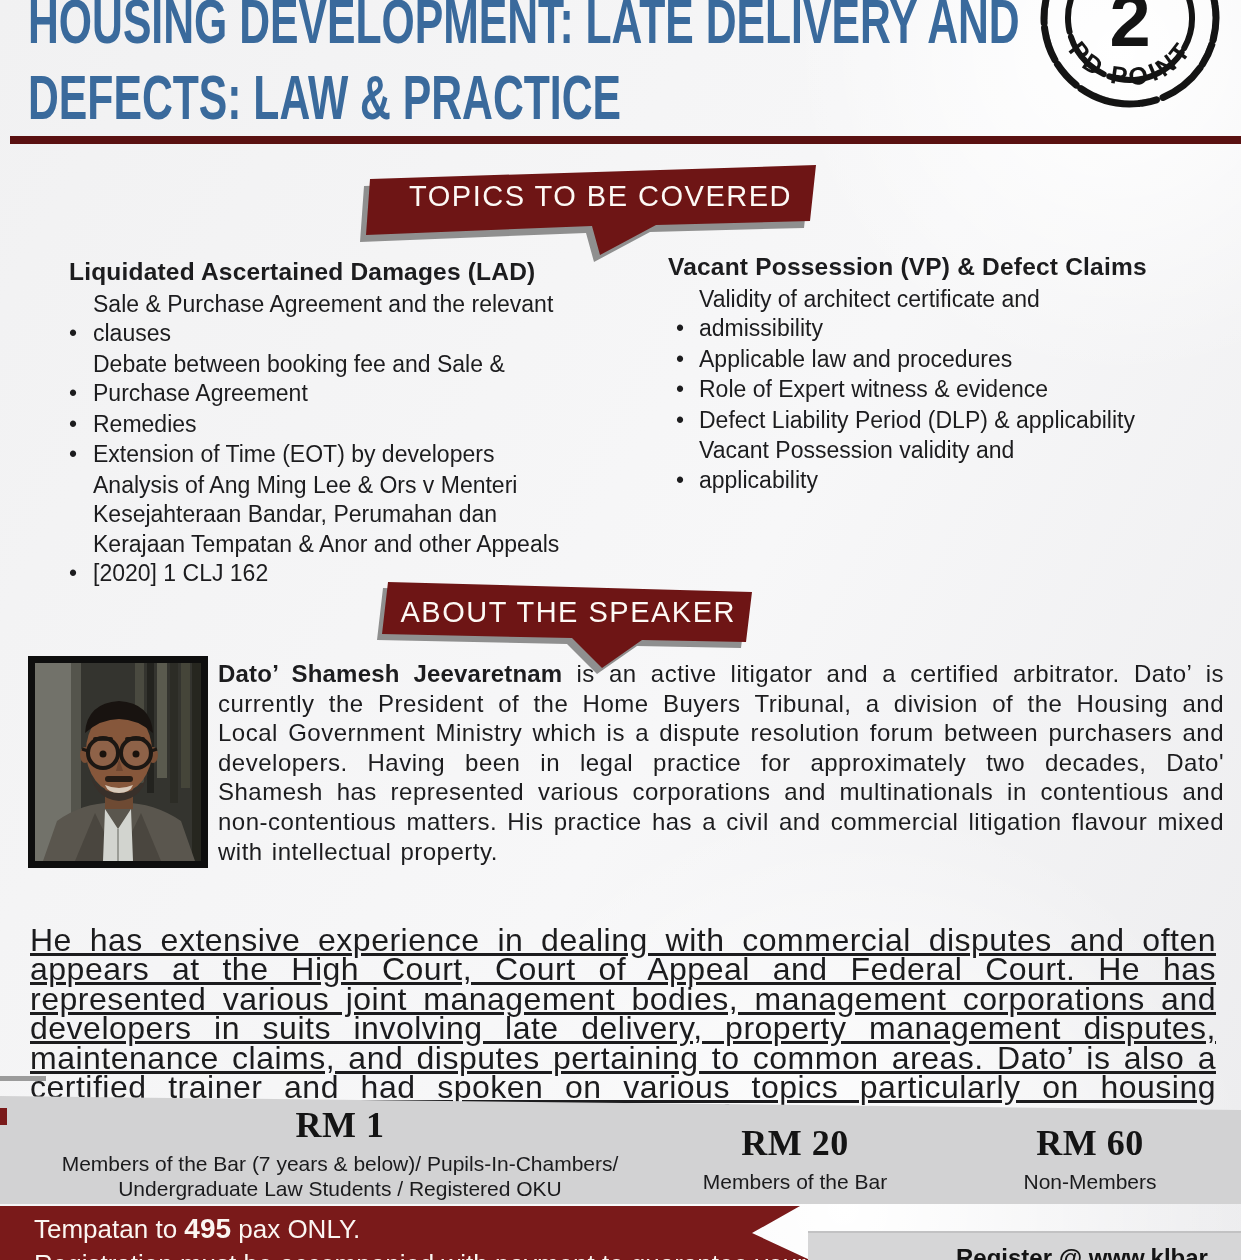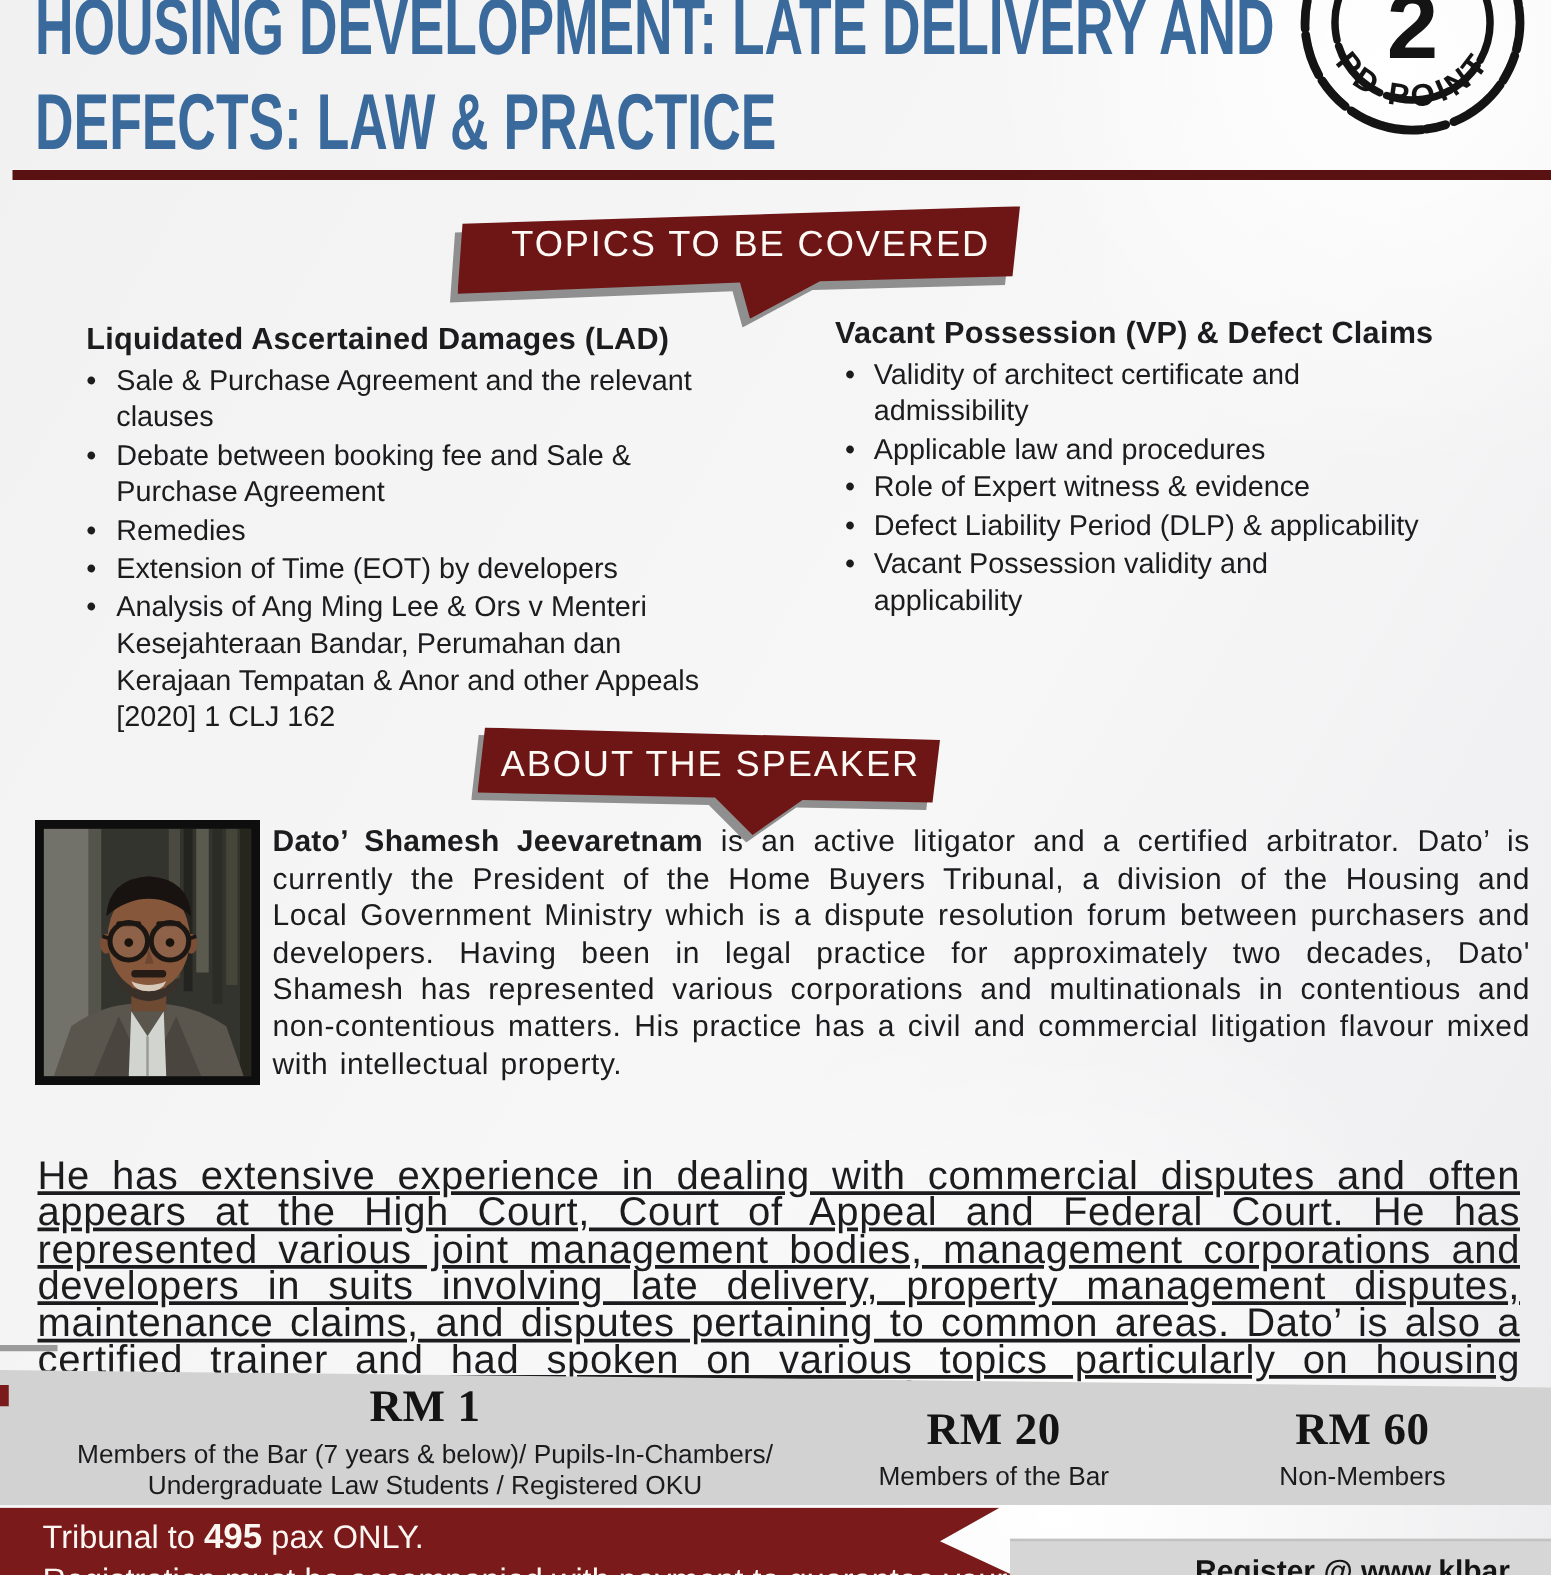--- a/index.html
+++ b/index.html
@@ -41,21 +41,21 @@
     clip-path:polygon(8px 6px,372px 16px,366px 66px,262px 64px,222px 92px,192px 62px,2px 58px);
   }
   .about-ribbon .bodyshape{
     background:#6e1515;
     clip-path:polygon(8px 6px,372px 16px,366px 66px,262px 64px,222px 92px,192px 62px,2px 58px);
   }
   .about-ribbon .ribbon-label{left:20px;top:20px;width:336px;}
   
   .col{font-size:23px;line-height:29.5px;}
   .col .heading{font-weight:bold;font-size:24.5px;margin-bottom:3px;letter-spacing:0.2px;}
-  .brow{display:flex;margin:0 0 1px 0;}
+  .brow{display:flex;margin:0 0 1px 0;align-items:flex-end;}
   .brow::before{content:"\2022";flex:0 0 24px;}
   .col-right .brow::before{flex:0 0 31px;text-indent:8px;}
   .brow span{white-space:pre-line;}
   .col-left{left:33px;top:257px;width:600px;margin-left:36px;}
   .col-right{left:668px;top:252px;width:566px;}
   
   .photo{left:28px;top:656px;width:180px;height:212px;border:7px solid #0e0e0e;box-sizing:border-box;background:#30302c;}
   .bio{left:218px;top:659px;width:1006px;font-size:24px;line-height:29.6px;text-align:justify;letter-spacing:0.5px;word-spacing:2px;}
   .bio b{letter-spacing:0.2px;}
   .bio2{left:30px;top:926px;width:1186px;font-size:32px;line-height:29.4px;text-align:justify;letter-spacing:0.5px;word-spacing:2px;text-decoration:underline;}
@@ -221,19 +221,19 @@
 <div class="abs tier tier2">
   <div class="amount">RM 20</div>
   <div class="aud">Members of the Bar</div>
 </div>
 <div class="abs tier tier3">
   <div class="amount">RM 60</div>
   <div class="aud">Non-Members</div>
 </div>
 
 <div class="abs footer-banner">
-  <div class="footer-line1"><span>Tribunal to </span><b>495</b><span> pax ONLY.</span></div>
+  <div class="footer-line1"><span>Tempatan to </span><b>495</b><span> pax ONLY.</span></div>
   <div class="footer-line2">Registration must be accompanied with payment to guarantee your</div>
 </div>
 
 <div class="abs register-box">
   <div class="register-text">Register @ www.klbar</div>
 </div>
 
 </body></html>

